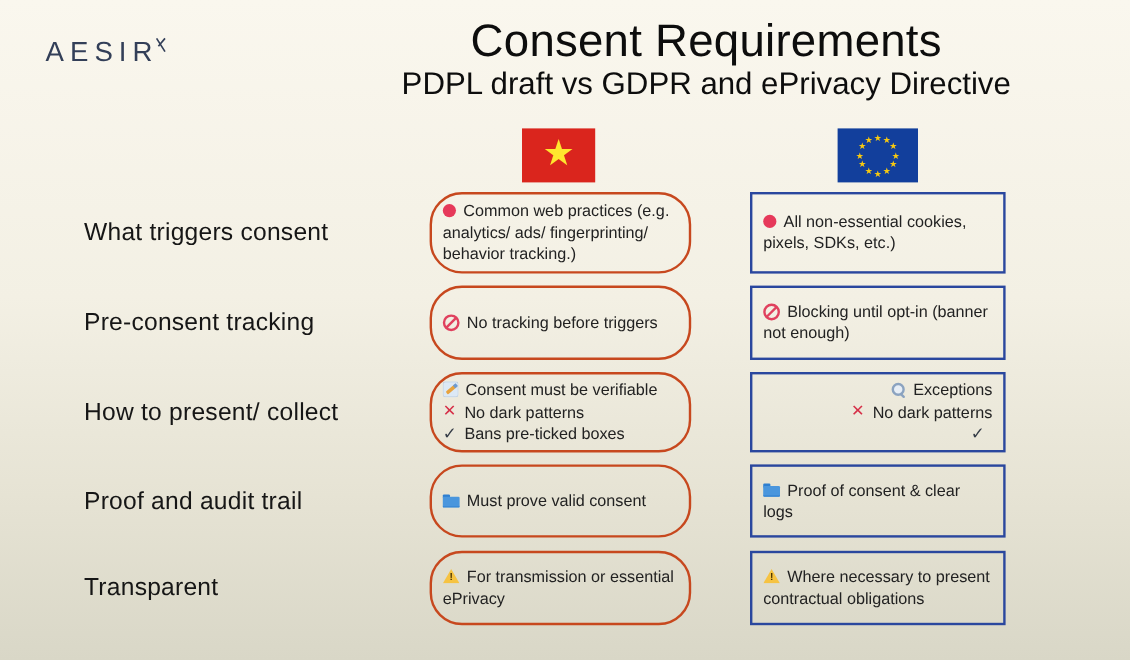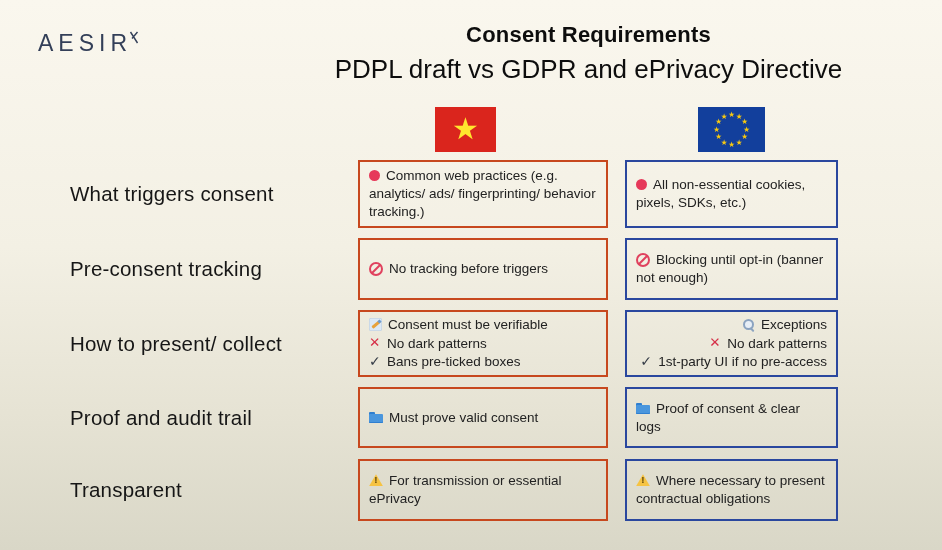--- a/index.html
+++ b/index.html
@@ -7,21 +7,21 @@
   .stage{
     position:relative;width:942px;height:550px;overflow:hidden;
     background:linear-gradient(180deg,#faf7ee 0%,#f3f0e4 45%,#e6e3d4 75%,#d9d7c7 100%);
   }
   
   .logo{position:absolute;left:38px;top:30px;color:#333f58;}
   .logo-text{font-size:23px;letter-spacing:5px;font-weight:400;}
   .logo-mark{position:relative;top:-7px;left:-3px;}
   
   .titles{position:absolute;left:235px;top:16px;width:707px;text-align:center;color:#0d0d0d;}
-  .title{font-size:22px;font-weight:700;line-height:38px;letter-spacing:.2px;}
+  .title{font-size:38px;font-weight:400;line-height:38px;letter-spacing:.2px;}
   .subtitle{font-size:26px;font-weight:400;line-height:29px;margin-top:1px;}
   
   .flag{position:absolute;top:107px;height:45px;}
   .flag-vn{left:435px;width:61px;background:#da251d;}
   .vn-star{position:absolute;left:50%;top:50%;}
   .vn-star::before{content:"★";position:absolute;transform:translate(-50%,-54%);font-size:30px;color:#ffe62e;line-height:1;}
   .flag-eu{left:698px;width:67px;background:#123f9c;}
   .eu-star{position:absolute;left:50%;top:50%;width:0;height:0;}
   .eu-star::before{content:"★";position:absolute;transform:translate(-50%,-50%);font-size:7.5px;color:#f8c910;line-height:1;}
   .es1::before {margin-left:0px;   margin-top:-15px;}
@@ -36,21 +36,21 @@
   .es10::before{margin-left:-15px; margin-top:0px;}
   .es11::before{margin-left:-13px; margin-top:-7.5px;}
   .es12::before{margin-left:-7.5px;margin-top:-13px;}
   
   .row{position:absolute;left:0;width:942px;}
   .rlabel{position:absolute;left:70px;top:0;height:100%;display:flex;align-items:center;
           font-size:20.5px;color:#161616;letter-spacing:.2px;white-space:nowrap;}
   .box{position:absolute;top:0;height:100%;box-sizing:border-box;border-width:2px;border-style:solid;
        padding:6px 9px;display:flex;flex-direction:column;justify-content:center;
        font-size:13.5px;line-height:1.32;color:#222;}
-  .vn-box{left:358px;width:250px;border-color:#c7481e;}
+  .vn-box{left:358px;width:218px;border-color:#c7481e;border-radius:27px;}
   .eu-box{left:625px;width:213px;border-color:#2a479e;align-items:flex-end;}
   .line{display:block;}
   .line + .line{margin-top:1px;}
   .t{display:inline;}
   
   .ic{display:inline-block;position:relative;vertical-align:-2px;margin-right:6px;}
   .ic-dot{width:11px;height:11px;border-radius:50%;background:#e6395a;vertical-align:-1px;}
   .ic-no{width:10px;height:10px;border:2.2px solid #e0415e;border-radius:50%;vertical-align:-3px;}
   .ic-no::before{content:"";position:absolute;left:4px;top:-1px;width:2.2px;height:12px;background:#e0415e;transform:rotate(45deg);}
   .ic-memo{width:13px;height:13px;background:#dce9f6;border-radius:2px;box-shadow:0 0 0 .5px #b9c9da inset;}
@@ -127,21 +127,21 @@
   <div class="row" style="top:310px;height:67px">
     <div class="rlabel">How to present/ collect</div>
     <div class="box vn-box">
       <div class="line"><span class="ic ic-memo"></span><span class="t">Consent must be verifiable</span></div>
       <div class="line"><span class="ic ic-x"></span><span class="t">No dark patterns</span></div>
       <div class="line"><span class="ic ic-check"></span><span class="t">Bans pre-ticked boxes</span></div>
     </div>
     <div class="box eu-box">
       <div class="line"><span class="ic ic-mag"></span><span class="t">Exceptions</span></div>
       <div class="line"><span class="ic ic-x"></span><span class="t">No dark patterns</span></div>
-      <div class="line"><span class="ic ic-check"></span><span class="t">1st-party UI if no pre-access</span></div>
+      <div class="line"><span class="ic ic-check"></span></div>
     </div>
   </div>
 
   <div class="row" style="top:387px;height:61px">
     <div class="rlabel">Proof and audit trail</div>
     <div class="box vn-box">
       <div class="line"><span class="ic ic-folder"></span><span class="t">Must prove valid consent</span></div>
     </div>
     <div class="box eu-box">
       <div class="line"><span class="ic ic-folder"></span><span class="t">Proof of consent &amp; clear logs</span></div>

